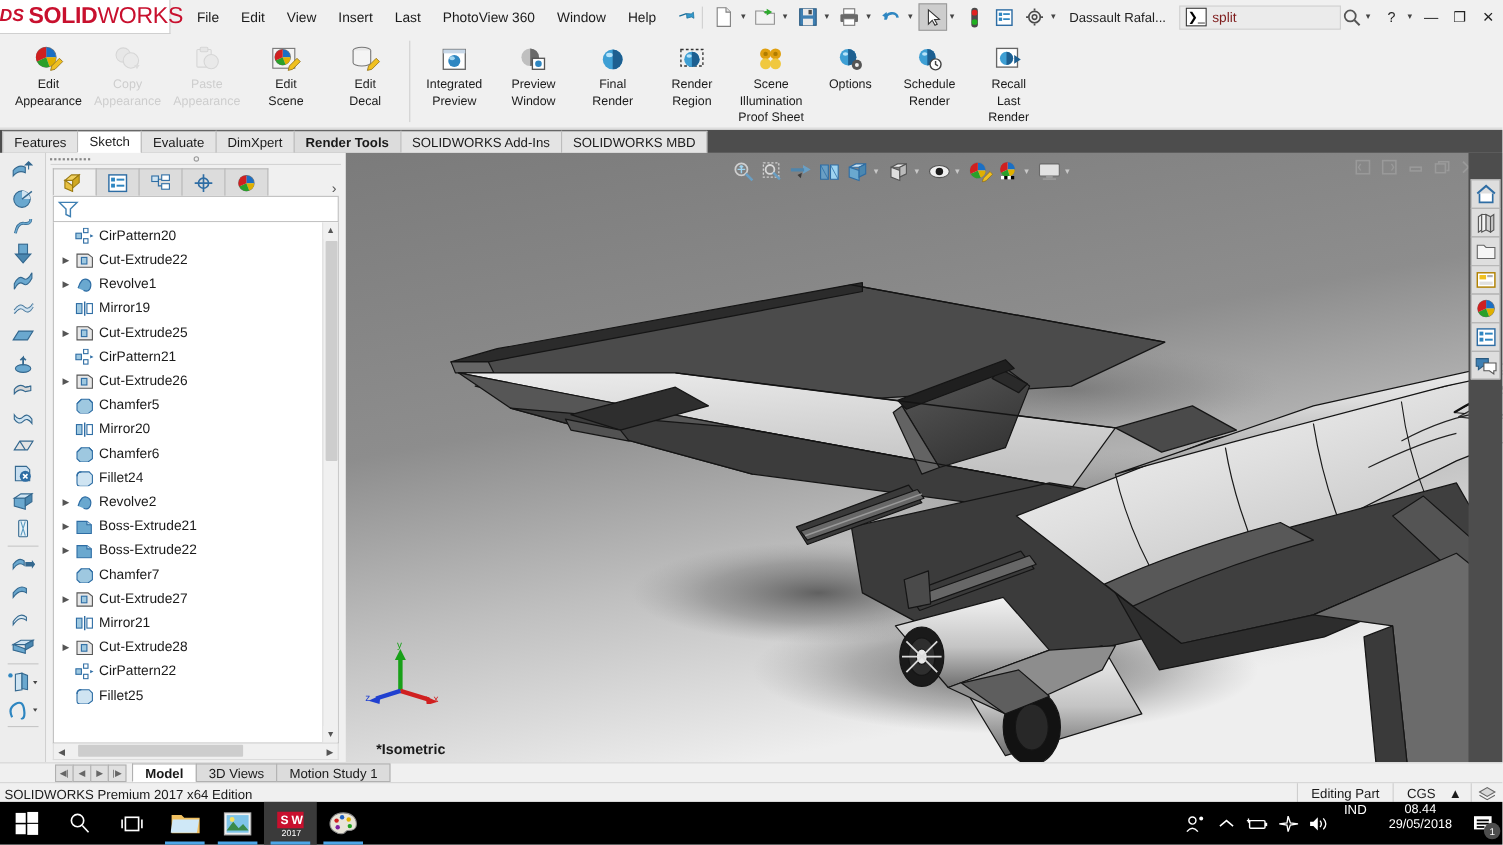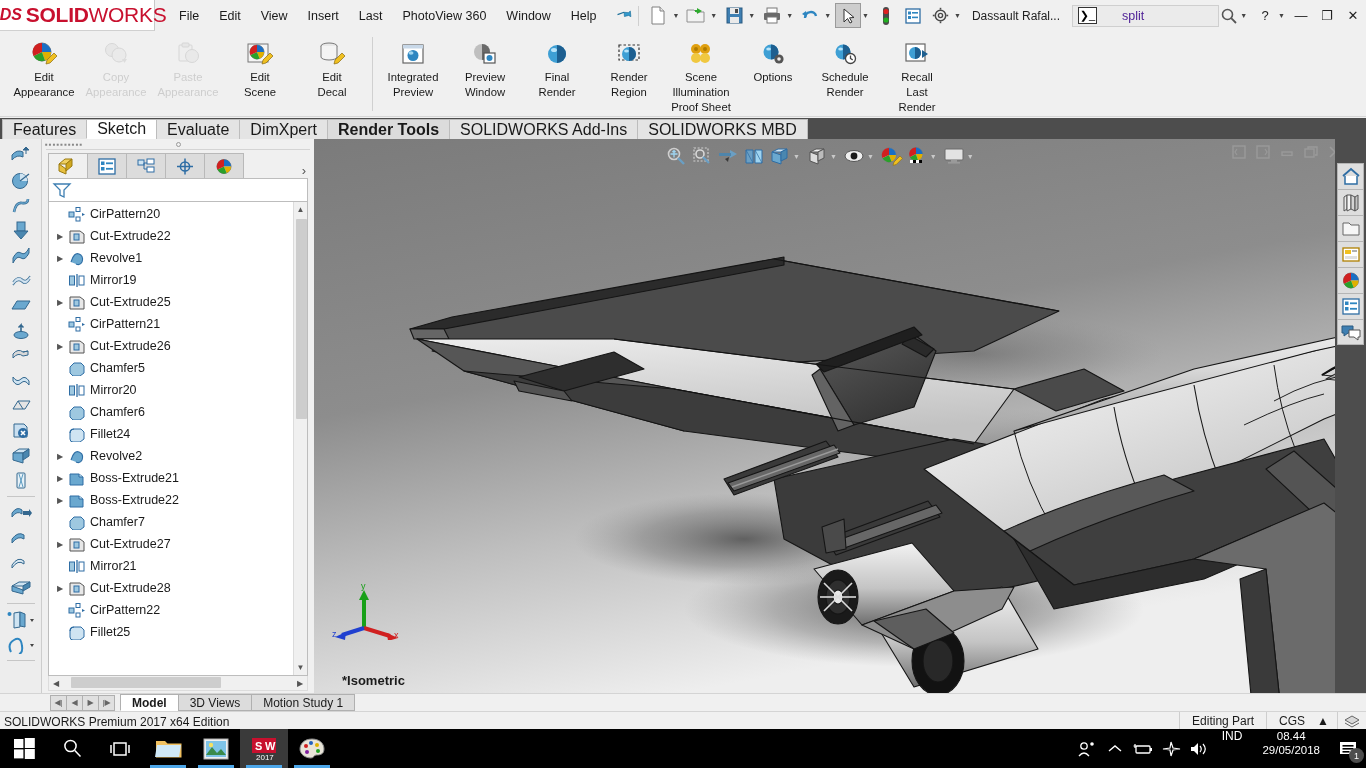--- a/index.html
+++ b/index.html
@@ -43,21 +43,21 @@
   .unit-label { font-size: 12px; color: #222; margin: 0 8px; white-space: nowrap; }
   .searchbox {
     width: 178px; height: 22px; background: #ebebeb; border: 1px solid #cfcfcf;
     display: flex; align-items: center; margin-left: 4px;
   }
   .search-ico-box {
     width: 19px; height: 17px; border: 1.5px solid #333; background: #fff;
     display: flex; align-items: center; justify-content: center; margin: 0 5px;
     font-size: 11px; color: #000;
   }
-  .search-val { font-size: 12.5px; color: #4c1d95; margin-left: 20px; }
+  .search-val { font-size: 12.5px; color: #7f1d1d; }
   .win-ctrl { display: flex; align-items: center; margin-left: 2px; }
   .win-btn { width: 26px; height: 28px; display: flex; align-items: center; justify-content: center; font-size: 13px; color: #222; cursor: default; }
 
   
   .ribbon {
     position: absolute; top: 31px; left: 0; width: 1366px; height: 86px;
     background: #f0f0f0; border-bottom: 1px solid #d6d6d6;
     display: flex; align-items: flex-start; padding-top: 4px;
   }
   .rgroup { display: flex; align-items: flex-start; height: 82px; }
@@ -70,21 +70,21 @@
   .rb .lbl { font-size: 11.3px; line-height: 12.8px; color: #1a1a1a; margin-top: 2px; }
   .rb.dis .lbl { color: #9a9a9a; }
   .rsep { width: 1px; background: #d0d0d0; height: 74px; margin: 2px 4px 0 4px; }
 
   
   .tabrow {
     position: absolute; top: 118px; left: 0; width: 1366px; height: 21px;
     background: #4d4d4d; display: flex; align-items: flex-end;
   }
   .ctab {
-    height: 20px; padding: 0 10px; font-size: 16px; color: #1a1a1a;
+    height: 20px; padding: 0 10px; font-size: 12px; color: #1a1a1a;
     background: #e4e4e4; border: 1px solid #bdbdbd; border-bottom: none;
     display: flex; align-items: center; cursor: default; margin-right: -1px;
   }
   .ctab.active { background: #fff; border-bottom: 1px solid #fff; }
   .ctab.bold { font-weight: bold; background: #dcdcdc; }
 
   
   .leftbar {
     position: absolute; top: 139px; left: 0; width: 42px; height: 554px;
     background: #ededed; border-right: 1px solid #cdcdcd;

